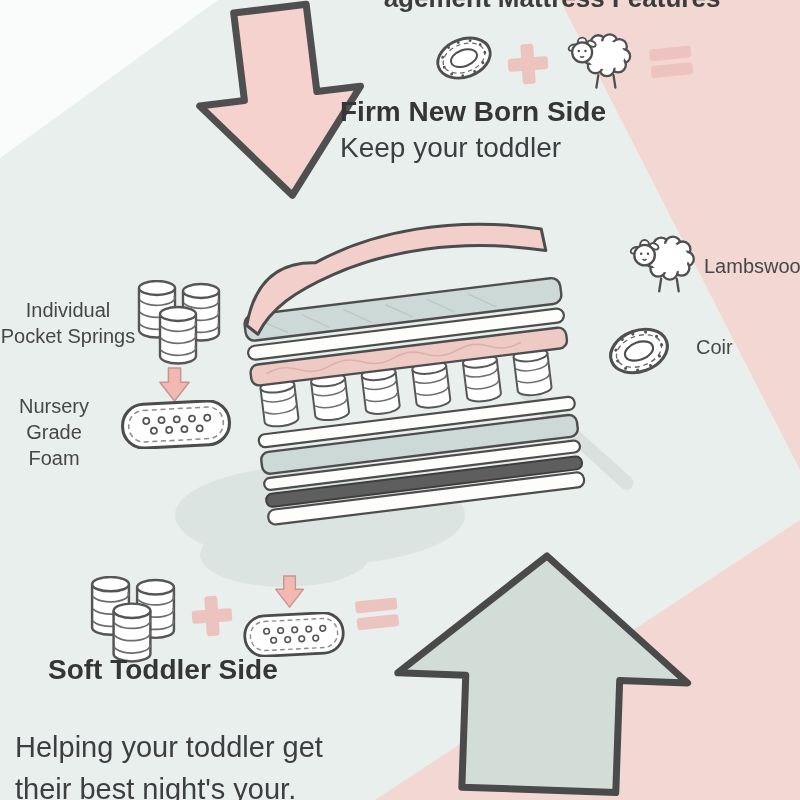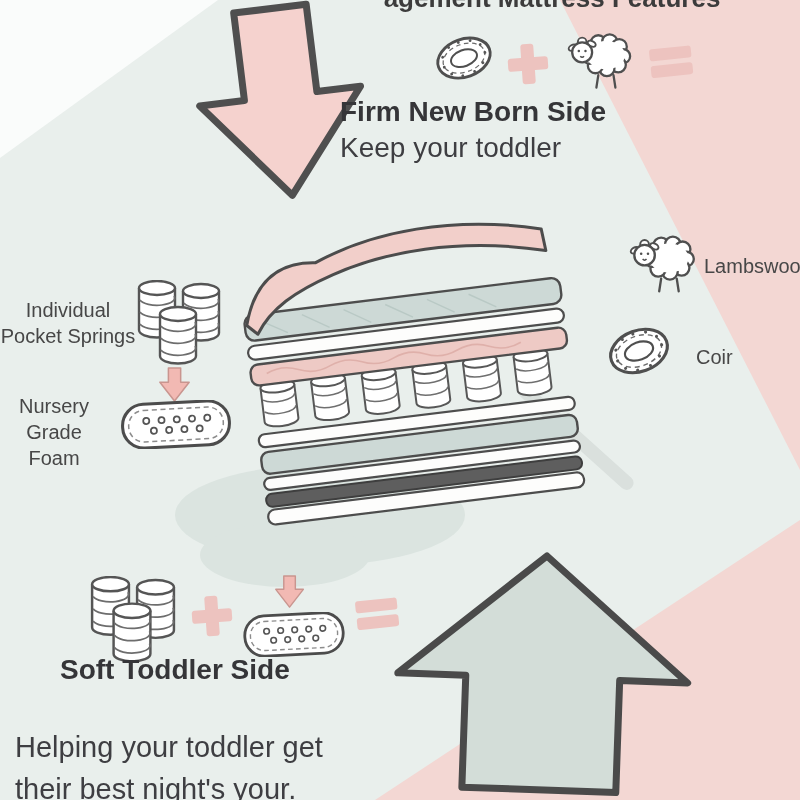--- a/index.html
+++ b/index.html
@@ -197,37 +197,37 @@
       <use href="#g-foam" transform="rotate(-3 55 24)"></use>
     </svg>
 
   <svg class="abs z2" style="left:628px;top:226px" width="78" height="72" viewBox="0 0 80 70">
       <use href="#g-sheep"></use>
     </svg>
   <div class="abs z2 label nowrap" style="left:704px;top:253px">Lambswool</div>
   <svg class="abs z2" style="left:600px;top:316px" width="78" height="72" viewBox="0 0 80 70">
       <use href="#g-coir"></use>
     </svg>
-  <div class="abs z2 label nowrap" style="left:696px;top:344px">Coir</div>
+  <div class="abs z2 label nowrap" style="left:696px;top:334px">Coir</div>
 
   <svg class="abs z2" style="left:80px;top:576px" width="104" height="90" viewBox="0 0 90 88">
       <use href="#g-springs-trio"></use>
     </svg>
   <svg class="abs z2" style="left:190px;top:594px" width="44" height="44" viewBox="0 0 44 44">
       <use href="#g-plus"></use>
     </svg>
   <svg class="abs z2" style="left:274px;top:574px" width="32" height="36" viewBox="0 0 36 40">
       <use href="#g-arrow-down-small"></use>
     </svg>
   <svg class="abs z2" style="left:242px;top:612px" width="104" height="45" viewBox="0 0 110 48">
       <use href="#g-foam" transform="rotate(-3 55 24)"></use>
     </svg>
   <svg class="abs z2" style="left:354px;top:592px" width="46" height="42" viewBox="0 0 44 40">
       <use href="#g-equals"></use>
     </svg>
 
-  <div class="abs z2 heading center" style="left:60px;top:654px;width:360px">Soft Toddler Side</div>
+  <div class="abs z2 heading center" style="left:48px;top:654px;width:360px">Soft Toddler Side</div>
   <div class="abs z2 center" style="left:15px;top:726px;width:432px">
     <div class="body-text" style="font-size:29px">Helping your toddler get</div>
     <div class="body-text" style="font-size:29px">their best night's your.</div>
   </div>
 
 </div>
 
 </body></html>

